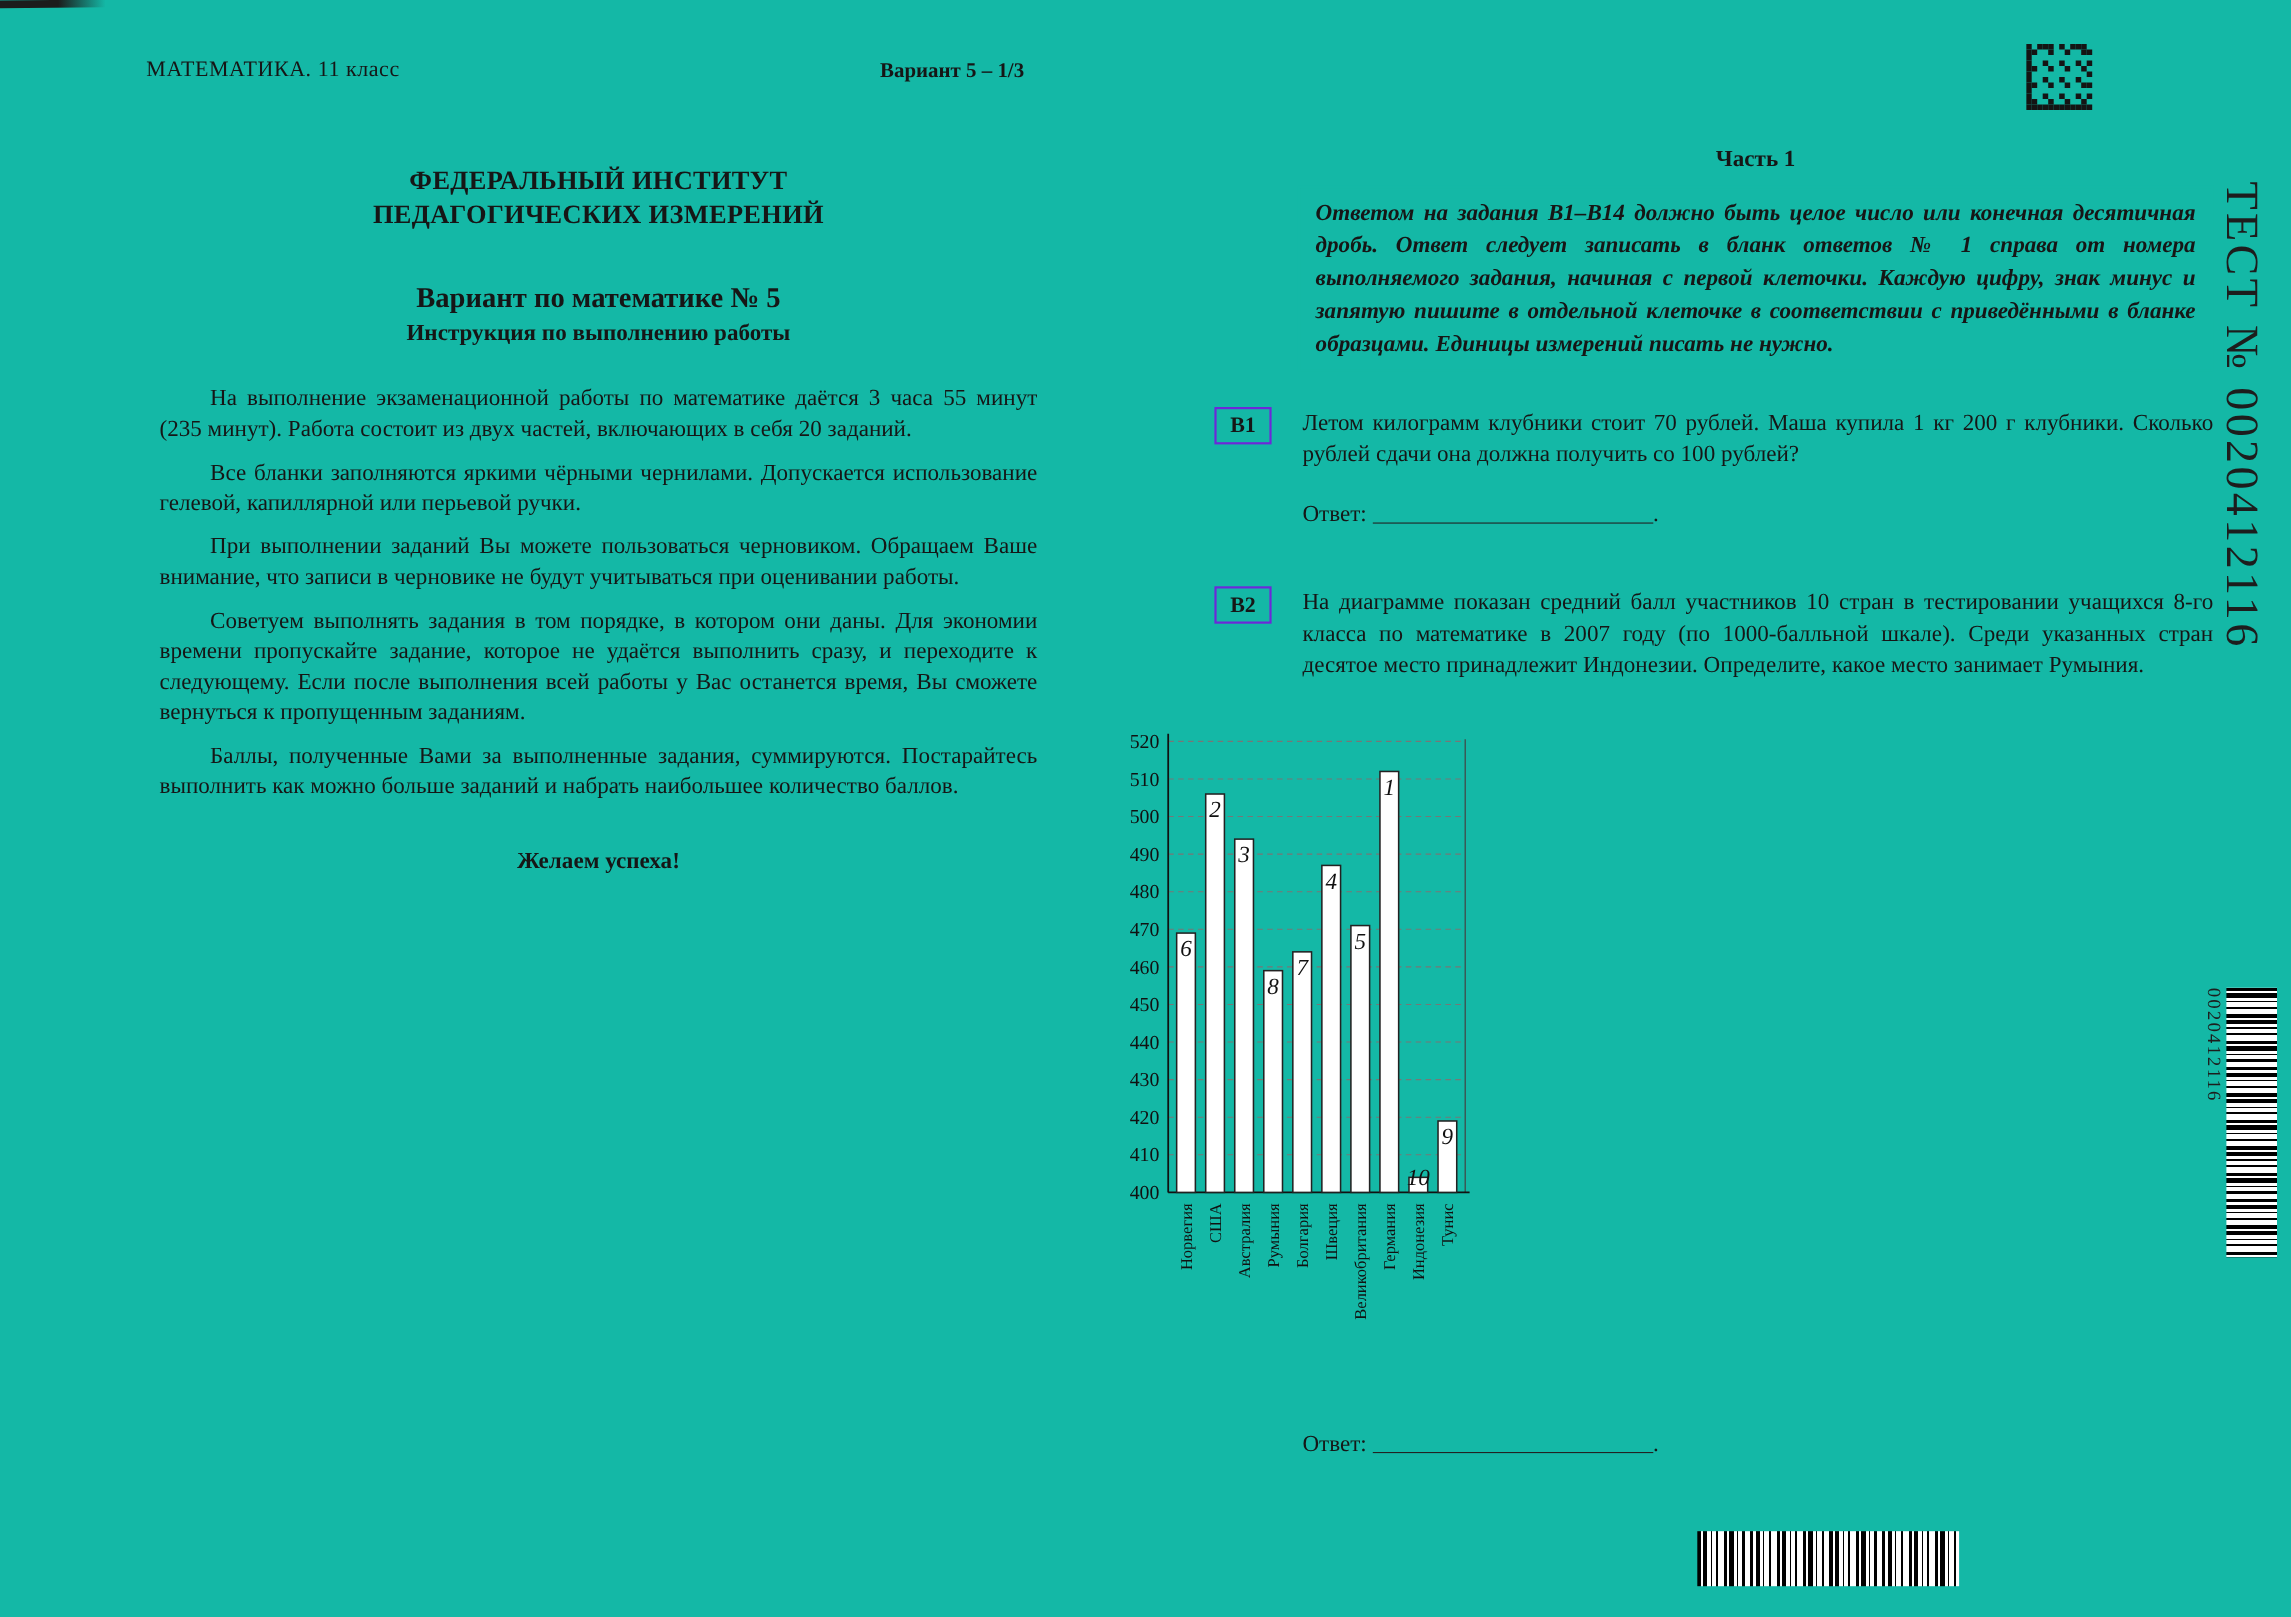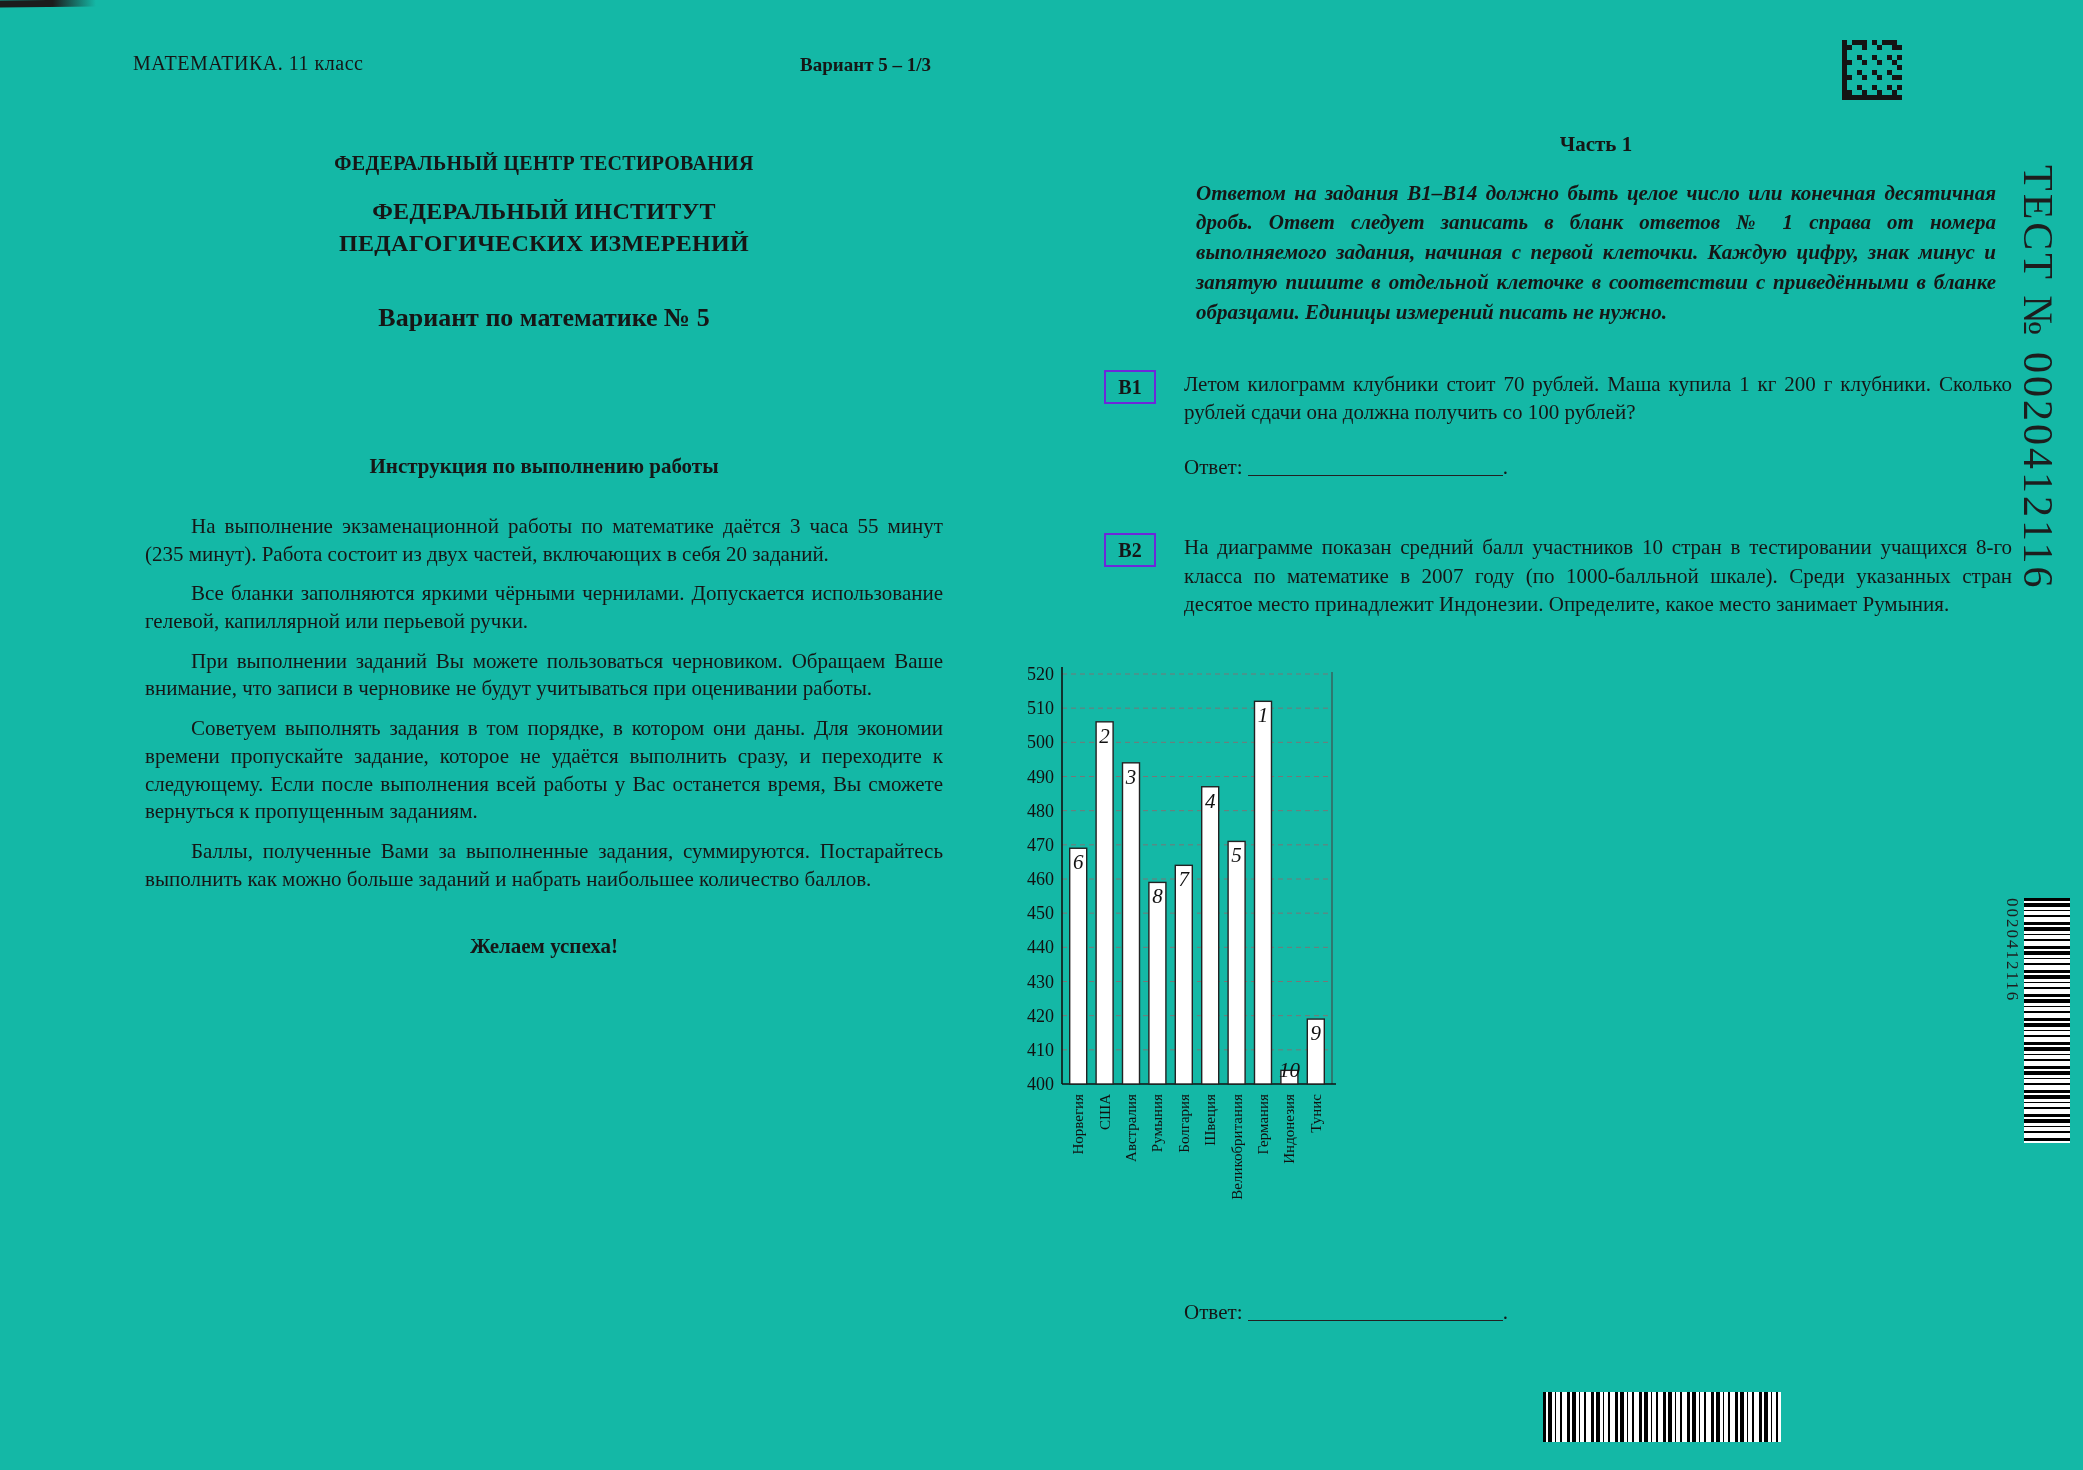--- a/index.html
+++ b/index.html
@@ -16,21 +16,21 @@
   
   .hdr-subject{position:absolute;left:133px;top:52px;font-size:20px;letter-spacing:.5px;}
   .hdr-variant{position:absolute;left:800px;top:54px;font-size:19px;font-weight:bold;}
   .datamatrix{position:absolute;left:1842px;top:40px;}
   
   .col-left{position:absolute;left:133px;top:150px;width:822px;font-size:21px;line-height:1.32;}
   .center{text-align:center;}
   .bold{font-weight:bold;}
   .org1{font-size:20px;margin-bottom:20px;letter-spacing:.3px;}
   .org2{font-size:24px;line-height:1.3;margin-bottom:42px;letter-spacing:.3px;}
-  .variant-title{font-size:26px;font-weight:bold;text-align:center;margin-bottom:118px;}
+  .variant-title{font-size:26px;font-weight:bold;text-align:center;}
   .instr-title{font-size:21px;font-weight:bold;text-align:center;margin-bottom:32px;}
   .para{margin:12px;text-align:justify;text-indent:46px;}
   .closing{font-weight:bold;text-align:center;margin-top:40px;}
   
   .col-right{position:absolute;left:1100px;top:130px;width:912px;font-size:21px;line-height:1.36;}
   .part-title{font-weight:bold;text-align:center;width:832px;margin-left:80px;margin-bottom:10px;}
   .notice-box{margin-left:80px;border:2px solid #14b8a6;padding:8px 14px;
     font-weight:bold;font-style:italic;text-align:justify;line-height:1.42;}
   .task{display:flex;align-items:flex-start;margin-top:32px;}
   .task-b2{margin-top:52px;}
@@ -119,21 +119,20 @@
       <rect x="25" y="55" width="5" height="5" fill="#141414"></rect>
       <rect x="30" y="55" width="5" height="5" fill="#141414"></rect>
       <rect x="35" y="55" width="5" height="5" fill="#141414"></rect>
       <rect x="40" y="55" width="5" height="5" fill="#141414"></rect>
       <rect x="45" y="55" width="5" height="5" fill="#141414"></rect>
       <rect x="50" y="55" width="5" height="5" fill="#141414"></rect>
       <rect x="55" y="55" width="5" height="5" fill="#141414"></rect>
     </svg>
 
   <div class="col-left">
-    <div class="org1 bold center">ФЕДЕРАЛЬНЫЙ ЦЕНТР ТЕСТИРОВАНИЯ</div>
     <div class="org2 bold center">
       <div>ФЕДЕРАЛЬНЫЙ ИНСТИТУТ</div>
       <div>ПЕДАГОГИЧЕСКИХ ИЗМЕРЕНИЙ</div>
     </div>
     <div class="variant-title">Вариант по математике № 5</div>
     <div class="instr-title">Инструкция по выполнению работы</div>
     <p class="para">На выполнение экзаменационной работы по математике даётся 3 часа 55 минут (235 минут). Работа состоит из двух частей, включающих в себя 20 заданий.</p>
     <p class="para">Все бланки заполняются яркими чёрными чернилами. Допускается использование гелевой, капиллярной или перьевой ручки.</p>
     <p class="para">При выполнении заданий Вы можете пользоваться черновиком. Обращаем Ваше внимание, что записи в черновике не будут учитываться при оценивании работы.</p>
     <p class="para">Советуем выполнять задания в том порядке, в котором они даны. Для экономии времени пропускайте задание, которое не удаётся выполнить сразу, и переходите к следующему. Если после выполнения всей работы у Вас останется время, Вы сможете вернуться к пропущенным заданиям.</p>

